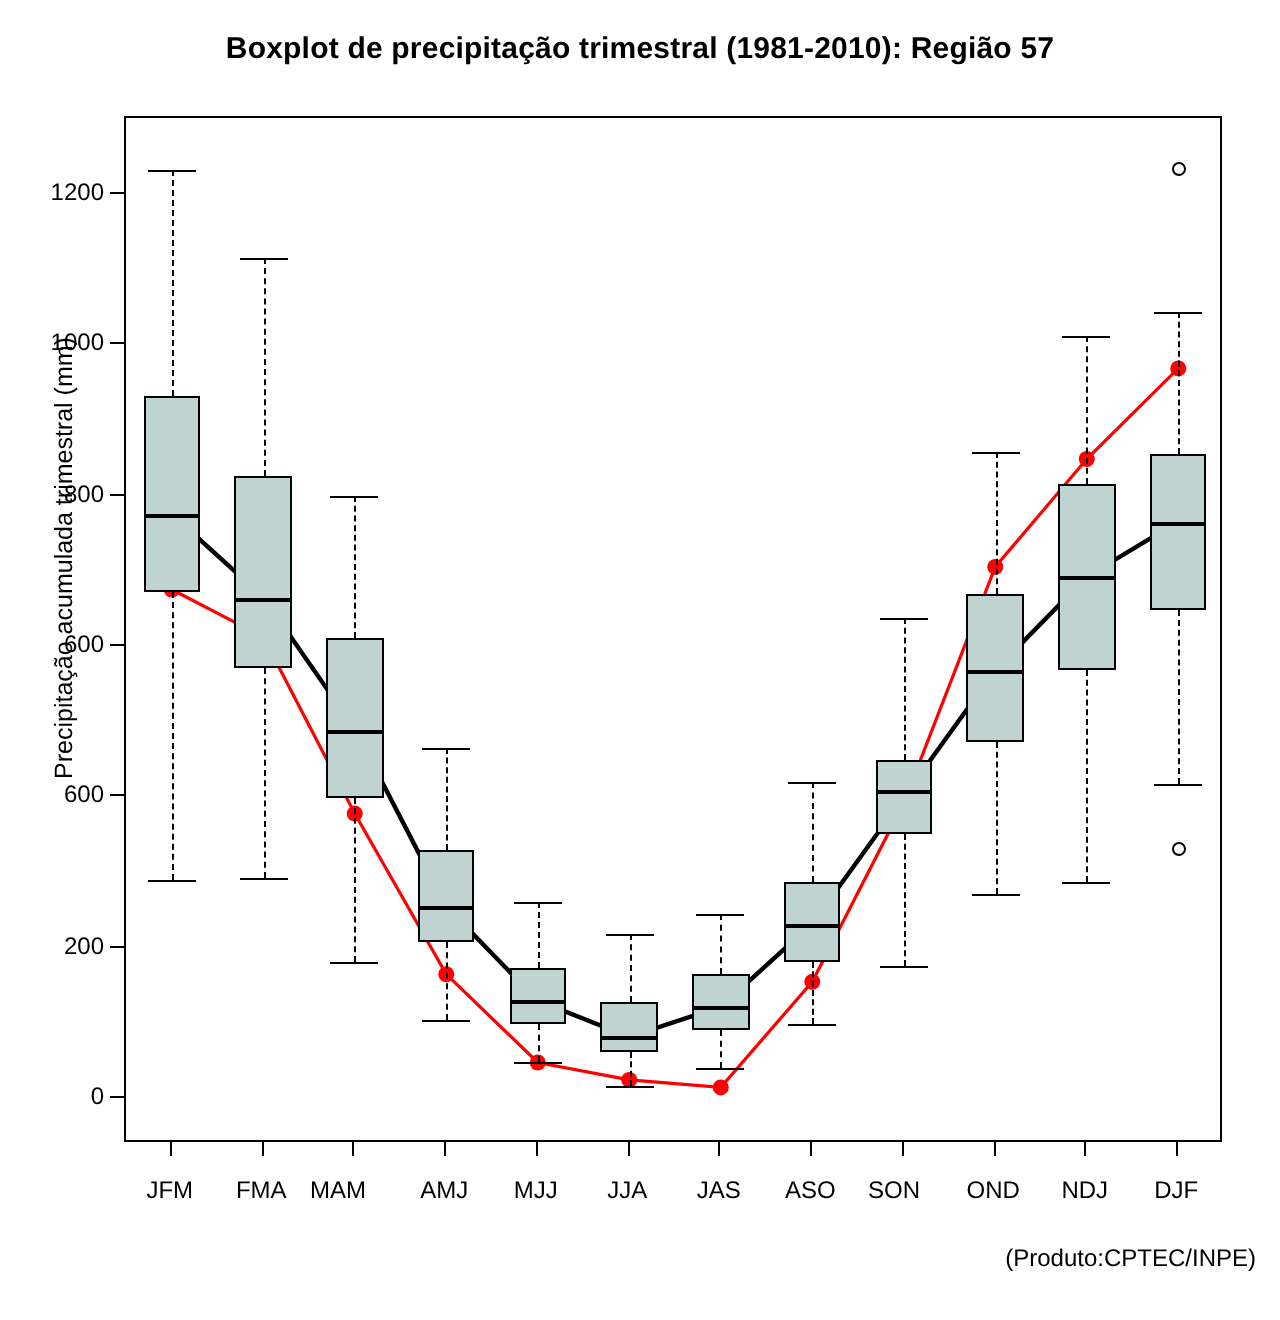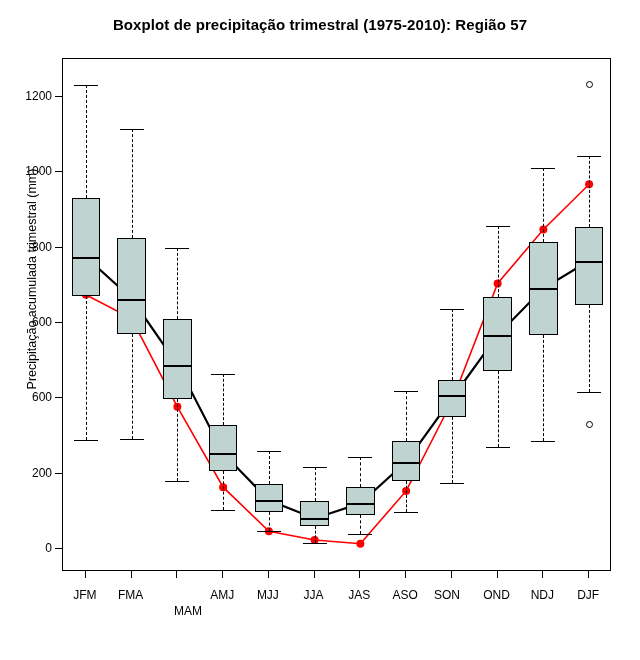--- a/index.html
+++ b/index.html
@@ -169,21 +169,21 @@
   .legend-label {
     font-size: 11.5px;
     white-space: nowrap;
   }
 </style>
 </head>
 <body>
 
 <div id="chart-root">
 
-  <div id="chart-title">Boxplot de precipitação trimestral (1975-2010): Região 57</div>
+  <div id="chart-title">Boxplot de precipitação trimestral (1981-2010): Região 57</div>
 
   <div id="y-axis-ticks">
       <div class="y-tick-label" style="top: 490.368px;">0</div>
       <div class="y-tick-mark" style="top: 490.368px;"></div>
       <div class="y-tick-label" style="top: 414.926px;">200</div>
       <div class="y-tick-mark" style="top: 414.926px;"></div>
       <div class="y-tick-label" style="top: 339.485px;">600</div>
       <div class="y-tick-mark" style="top: 339.485px;"></div>
       <div class="y-tick-label" style="top: 264.044px;">600</div>
       <div class="y-tick-mark" style="top: 264.044px;"></div>
@@ -303,21 +303,21 @@
         <div class="outlier" style="left: 522.625px; top: 362.39px;"></div>
       </div>
   </div>
 
   <div id="x-axis-ticks">
       <div class="x-tick-mark" style="left: 22.875px;"></div>
       <div class="x-tick-label" style="left: 22.875px;">JFM</div>
       <div class="x-tick-mark" style="left: 68.625px;"></div>
       <div class="x-tick-label" style="left: 68.625px;">FMA</div>
       <div class="x-tick-mark" style="left: 114.375px;"></div>
-      <div class="x-tick-label" style="left: 126px; margin-top: 16px;">MAM</div>
+      <div class="x-tick-label" style="left: 107px;">MAM</div>
       <div class="x-tick-mark" style="left: 160.125px;"></div>
       <div class="x-tick-label" style="left: 160.125px; text-align: right;">AMJ</div>
       <div class="x-tick-mark" style="left: 205.875px;"></div>
       <div class="x-tick-label" style="left: 205.875px;">MJJ</div>
       <div class="x-tick-mark" style="left: 251.625px;"></div>
       <div class="x-tick-label" style="left: 251.625px;">JJA</div>
       <div class="x-tick-mark" style="left: 297.375px;"></div>
       <div class="x-tick-label" style="left: 297.375px;">JAS</div>
       <div class="x-tick-mark" style="left: 343.125px;"></div>
       <div class="x-tick-label" style="left: 343.125px;">ASO</div>
@@ -325,14 +325,15 @@
       <div class="x-tick-label" style="left: 385px;">SON</div>
       <div class="x-tick-mark" style="left: 434.625px;"></div>
       <div class="x-tick-label" style="left: 434.625px;">OND</div>
       <div class="x-tick-mark" style="left: 480.375px;"></div>
       <div class="x-tick-label" style="left: 480.375px;">NDJ</div>
       <div class="x-tick-mark" style="left: 526.125px;"></div>
       <div class="x-tick-label" style="left: 526.125px;">DJF</div>
     </div>
 
 
+  <div id="source-note">(Produto:CPTEC/INPE)</div>
 
 </div>
 
 </body></html>

